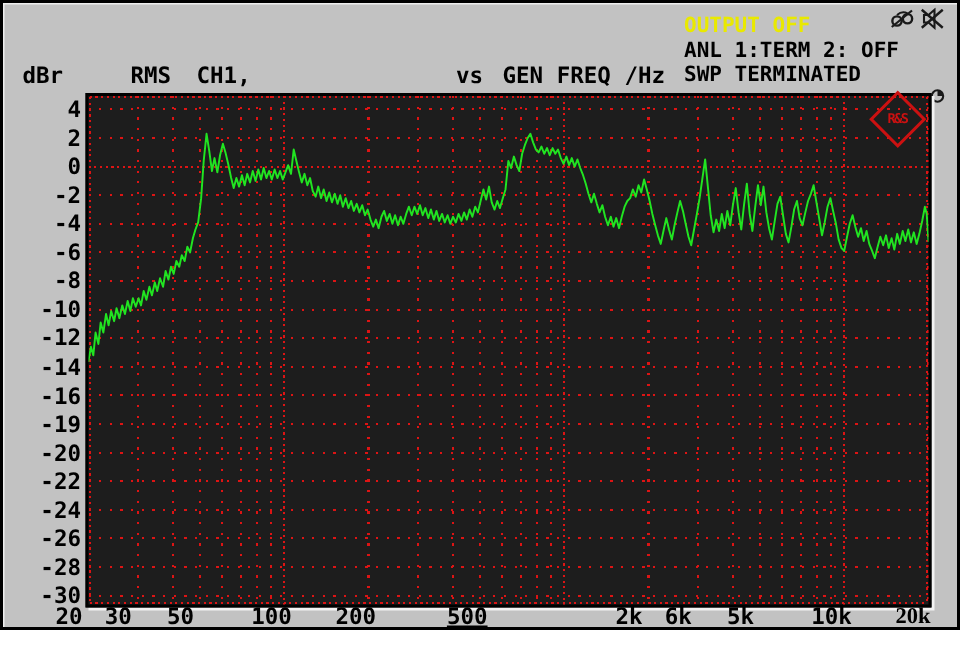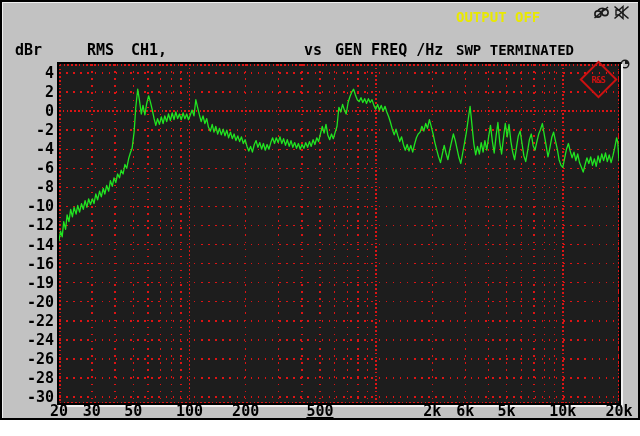--- a/index.html
+++ b/index.html
@@ -29,21 +29,21 @@
   .h-genfreq{left:335px;top:43px;}
 
   .plot-wrap{
     position:absolute;left:57px;top:62px;width:560px;height:339px;
     border:2px solid #000;background:#1d1d1d;
     box-shadow:2px 2px 0 #f2f2f2;
   }
   .plot-wrap svg{position:absolute;left:0;top:0;}
 
   .ytick{position:absolute;width:37px;text-align:right;font-size:15px;font-weight:bold;color:#000;line-height:16px;}
-  .xtick{position:absolute;width:44px;text-align:center;font-size:15px;font-weight:bold;color:#000;line-height:15px;top:404px;}
+  .xtick{position:absolute;width:44px;text-align:left;font-size:15px;font-weight:bold;color:#000;line-height:15px;top:404px;}
 
   .rs-logo{
     position:absolute;right:7px;top:2px;width:23px;height:23px;
     border:2px solid #cc1111;transform:rotate(45deg);
     display:flex;align-items:center;justify-content:center;
   }
   .rs-logo span{
     transform:rotate(-45deg);color:#cc1111;font-size:9px;font-weight:bold;
     font-family:"DejaVu Sans Mono",monospace;letter-spacing:-1px;
   }
@@ -68,20 +68,21 @@
 
 <div class="screen">
 
   <div class="b edge-top"></div>
   <div class="b edge-left"></div>
   <div class="b edge-right"></div>
   <div class="b hl-top"></div>
   <div class="b hl-left"></div>
 
   <div class="hdr status-output">OUTPUT OFF</div>
+  <div class="hdr status-anl">ANL 1:TERM 2: OFF</div>
   <div class="hdr status-swp">SWP TERMINATED</div>
 
   <div class="corner-icons">
     <svg width="17" height="15" viewBox="0 0 17 15">
       <circle cx="5" cy="9" r="3.1" fill="none" stroke="#1a1a1a" stroke-width="1.6"></circle>
       <circle cx="12" cy="7.5" r="3.1" fill="none" stroke="#1a1a1a" stroke-width="1.6"></circle>
       <path d="M5 5 Q8.5 2 12 4" fill="none" stroke="#1a1a1a" stroke-width="1.4"></path>
       <line x1="1.5" y1="13" x2="15" y2="2" stroke="#1a1a1a" stroke-width="1.5"></line>
     </svg>
     <svg width="17" height="15" viewBox="0 0 17 15">
@@ -185,19 +186,19 @@
       <div class="xtick" style="left: 69.8704px;">30</div>
       <div class="xtick" style="left: 111.282px;">50</div>
       <div class="xtick" style="left: 167.474px;">100</div>
       <div class="xtick" style="left: 223.667px;">200</div>
       <div class="xtick" style="left: 297.949px; text-decoration: underline;">500</div>
       <div class="xtick" style="left: 354.141px; margin-top: 28px;">1k</div>
       <div class="xtick" style="left: 410.333px;">2k</div>
       <div class="xtick" style="left: 443.204px;">6k</div>
       <div class="xtick" style="left: 484.615px;">5k</div>
       <div class="xtick" style="left: 540.808px;">10k</div>
-      <div class="xtick" style="left: 597px;">20k</div>
+      <div class="xtick" style="left: 597px; font-family: Liberation Serif, serif;">20k</div>
     </div>
 
   <div class="b separator"></div>
   <div class="b bottom-strip"></div>
 
 </div>
 
 </body></html>

